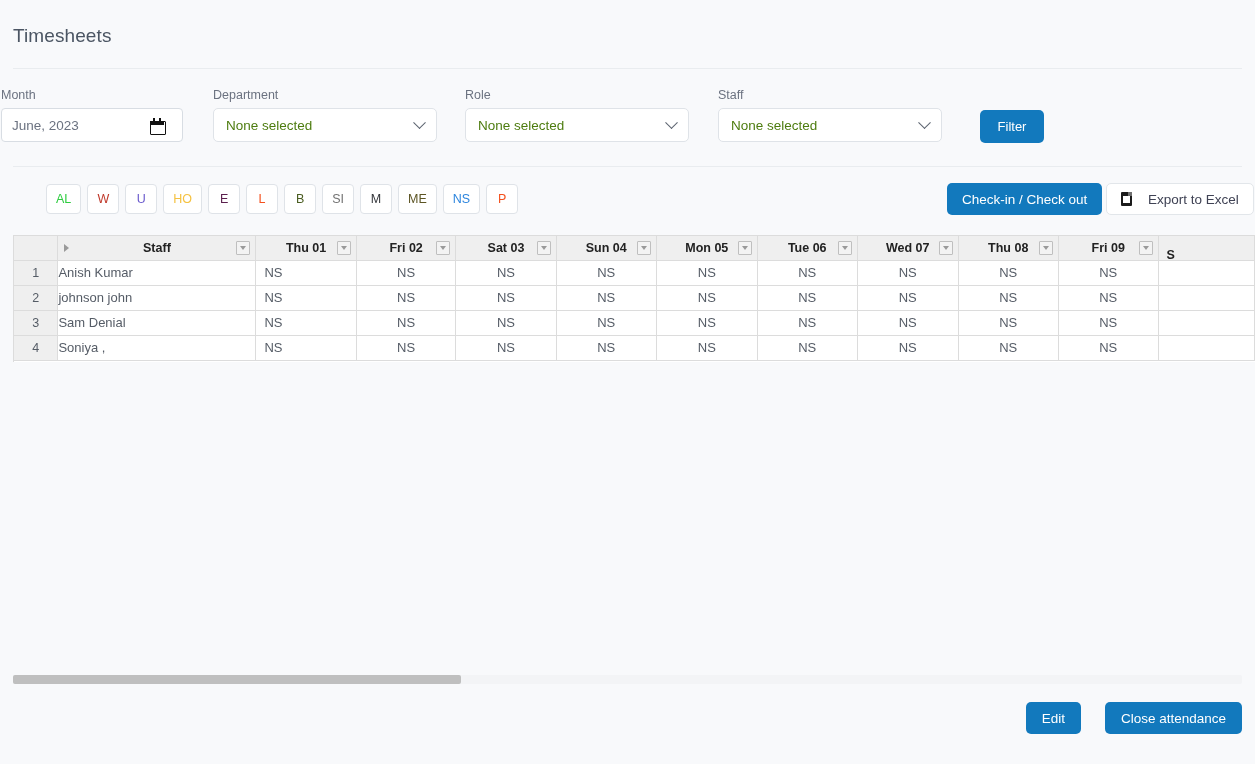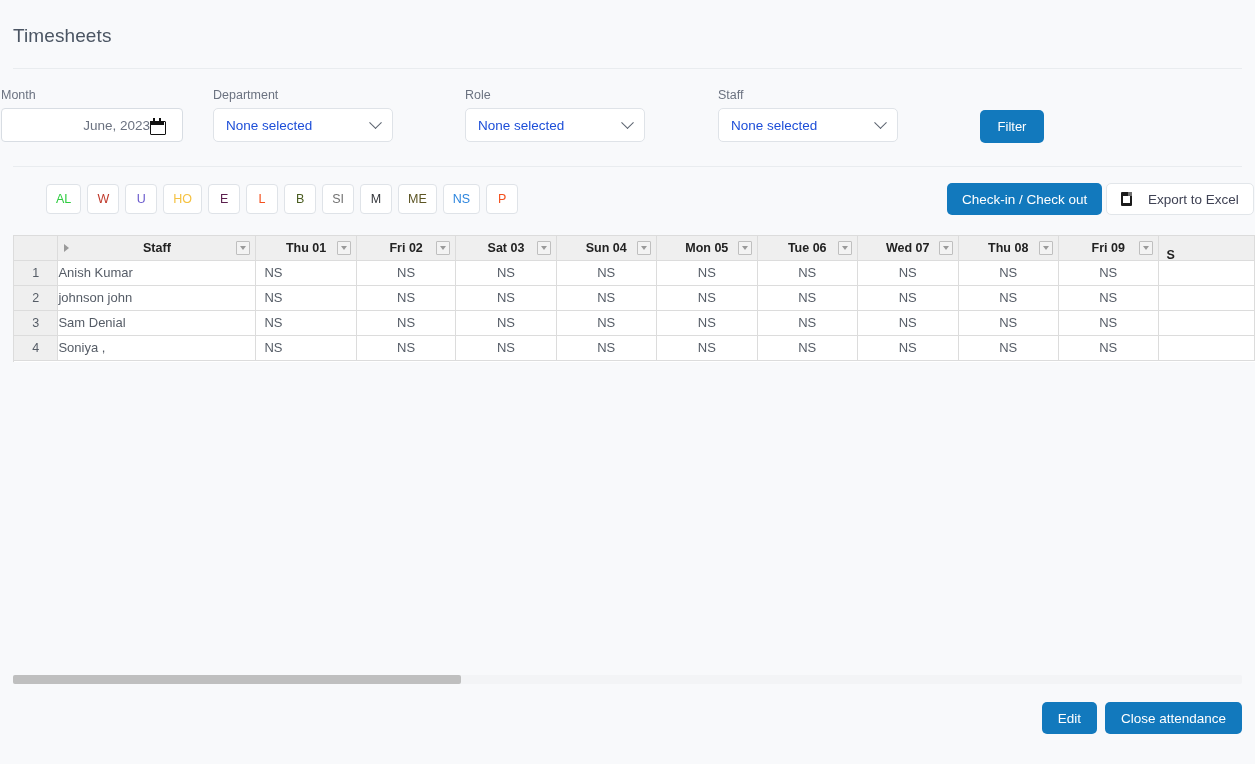--- a/index.html
+++ b/index.html
@@ -72,21 +72,21 @@
     height: 34px;
     border: 1px solid #d8dde3;
     border-radius: 4px;
     background: #fff;
     font-family: "Liberation Sans", sans-serif;
     font-size: 13.5px;
     color: #6b7280;
     padding: 0 8px 0 10px;
     display: flex;
     align-items: center;
-    justify-content: flex-end;
+    justify-content: space-between;
     cursor: text;
   }
   .date-input .cal-ico {
     width: 14px;
     height: 15px;
     position: relative;
     margin-right: 10px;
     flex: 0 0 auto;
   }
   .cal-ico::before {
@@ -110,31 +110,31 @@
     top: 0;
     width: 2px;
     height: 4px;
     background: #111;
     z-index: 2;
   }
   .cal-nub-l { left: 3px; }
   .cal-nub-r { left: 9px; }
 
   .select-box {
-    width: 180px;
+    width: 224px;
     height: 34px;
     border: 1px solid #dfe3e8;
     border-radius: 5px;
     background: #fff;
     display: flex;
     align-items: center;
     justify-content: space-between;
     padding: 0 12px 0 12px;
     font-size: 13.5px;
-    color: #1d4ed8;
+    color: #4d7c0f;
     cursor: pointer;
   }
   .chev {
     width: 9px;
     height: 9px;
     border-right: 1.6px solid #5c6470;
     border-bottom: 1.6px solid #5c6470;
     transform: rotate(45deg) translate(-2px,-2px);
     flex: 0 0 auto;
   }
@@ -359,21 +359,21 @@
     background: #bfbfbf;
     border-radius: 2px;
   }
 
   
   .footer-btns {
     position: absolute;
     right: 13px;
     top: 702px;
     display: flex;
-    gap: 8px;
+    gap: 24px;
   }
   .btn-primary {
     background: #1279bd;
     border: none;
     border-radius: 5px;
     color: #fff;
     font-size: 13.5px;
     font-family: "Liberation Sans", sans-serif;
     height: 32px;
     padding: 0 16px;

